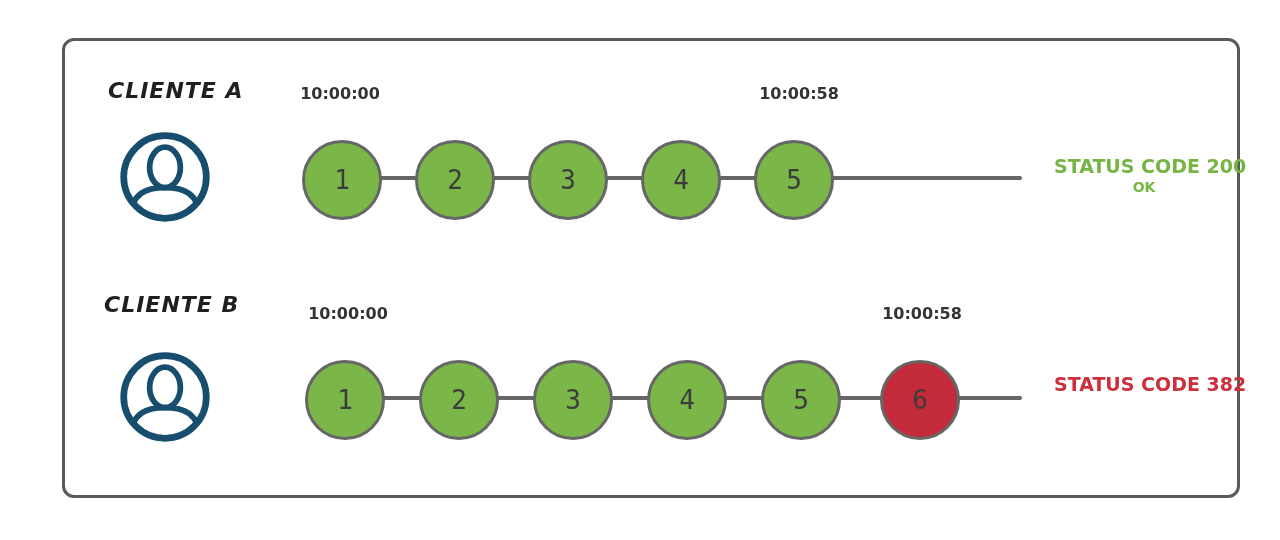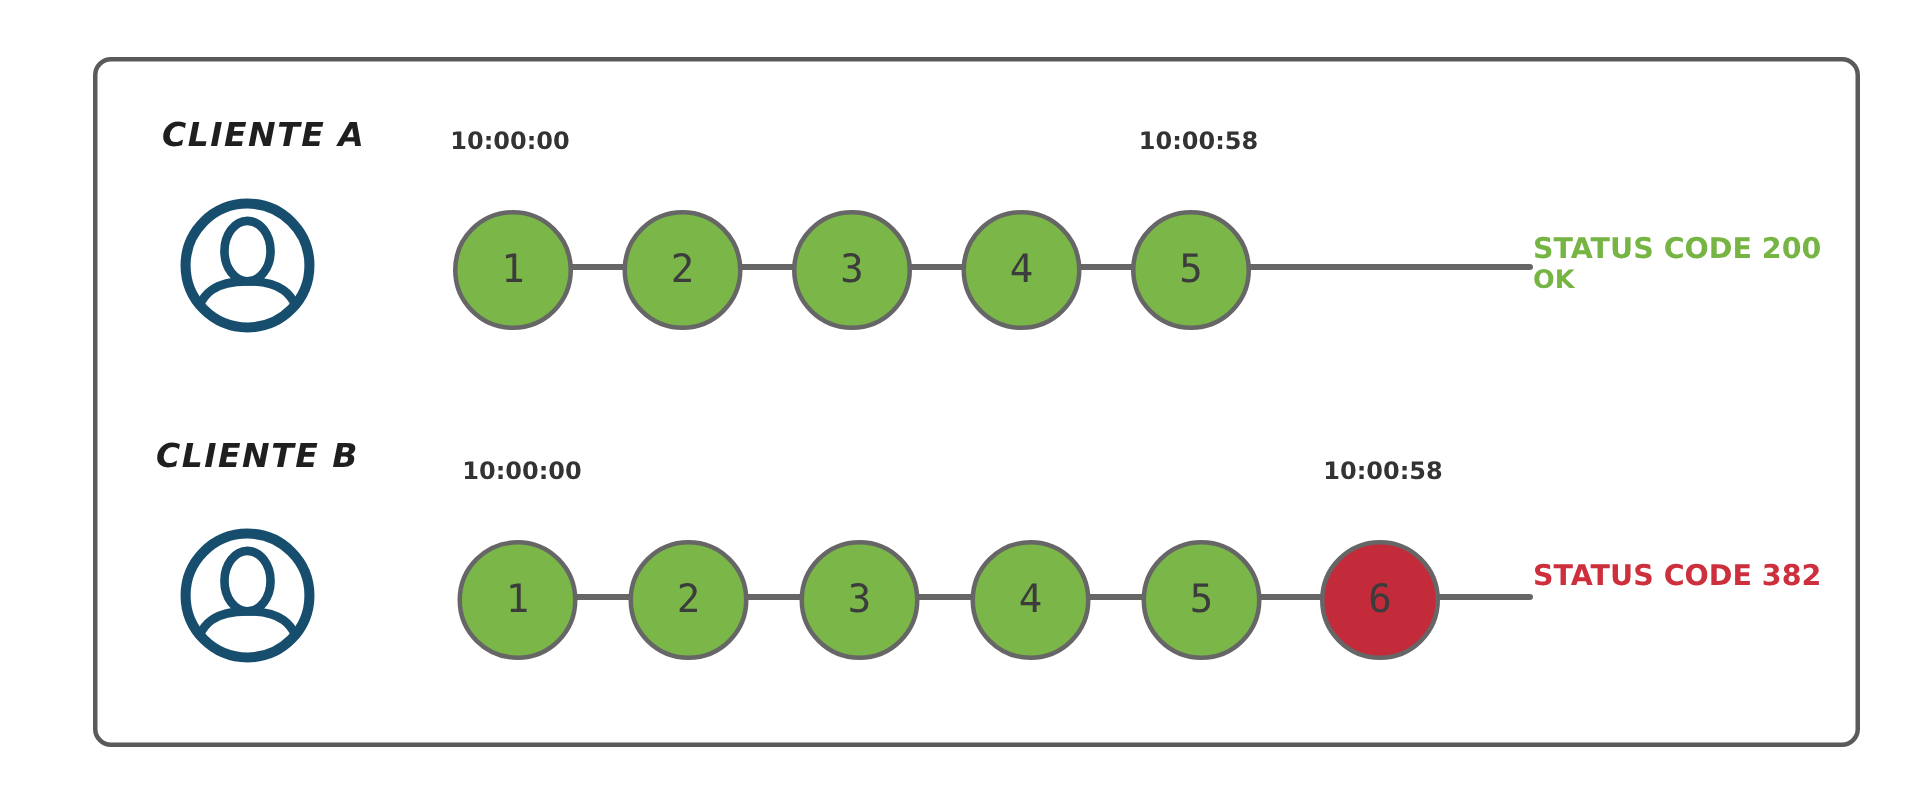--- a/index.html
+++ b/index.html
@@ -37,25 +37,25 @@
     position: absolute; width: 80px; height: 80px; border-radius: 50%;
     border: 3px solid #666666;
     display: flex; align-items: center; justify-content: center;
     font-family: "DejaVu Sans Mono", "Liberation Mono", monospace;
     font-size: 26px; color: #3c3c3c;
   }
   .req.ok { background: #7ab648; }
   .req.blocked { background: #c42b3a; }
 
   .status {
-    position: absolute; width: 180px; text-align: left;
-    font-weight: bold; white-space: nowrap; line-height: 21px;
+    position: absolute; width: 180px; text-align: center;
+    font-weight: bold; white-space: nowrap; line-height: 21px; margin-left: 32px;
   }
   .status .line1 { font-size: 19px; }
-  .status .line2 { font-size: 17px; }
+  .status .line2 { font-size: 14px; }
   .status.status-ok { color: #76b543; }
   .status.status-error { color: #cd2f3d; }
 </style>
 </head>
 <body>
 
 <div class="stage">
   <div class="diagram-box"></div>
 
   <div>

